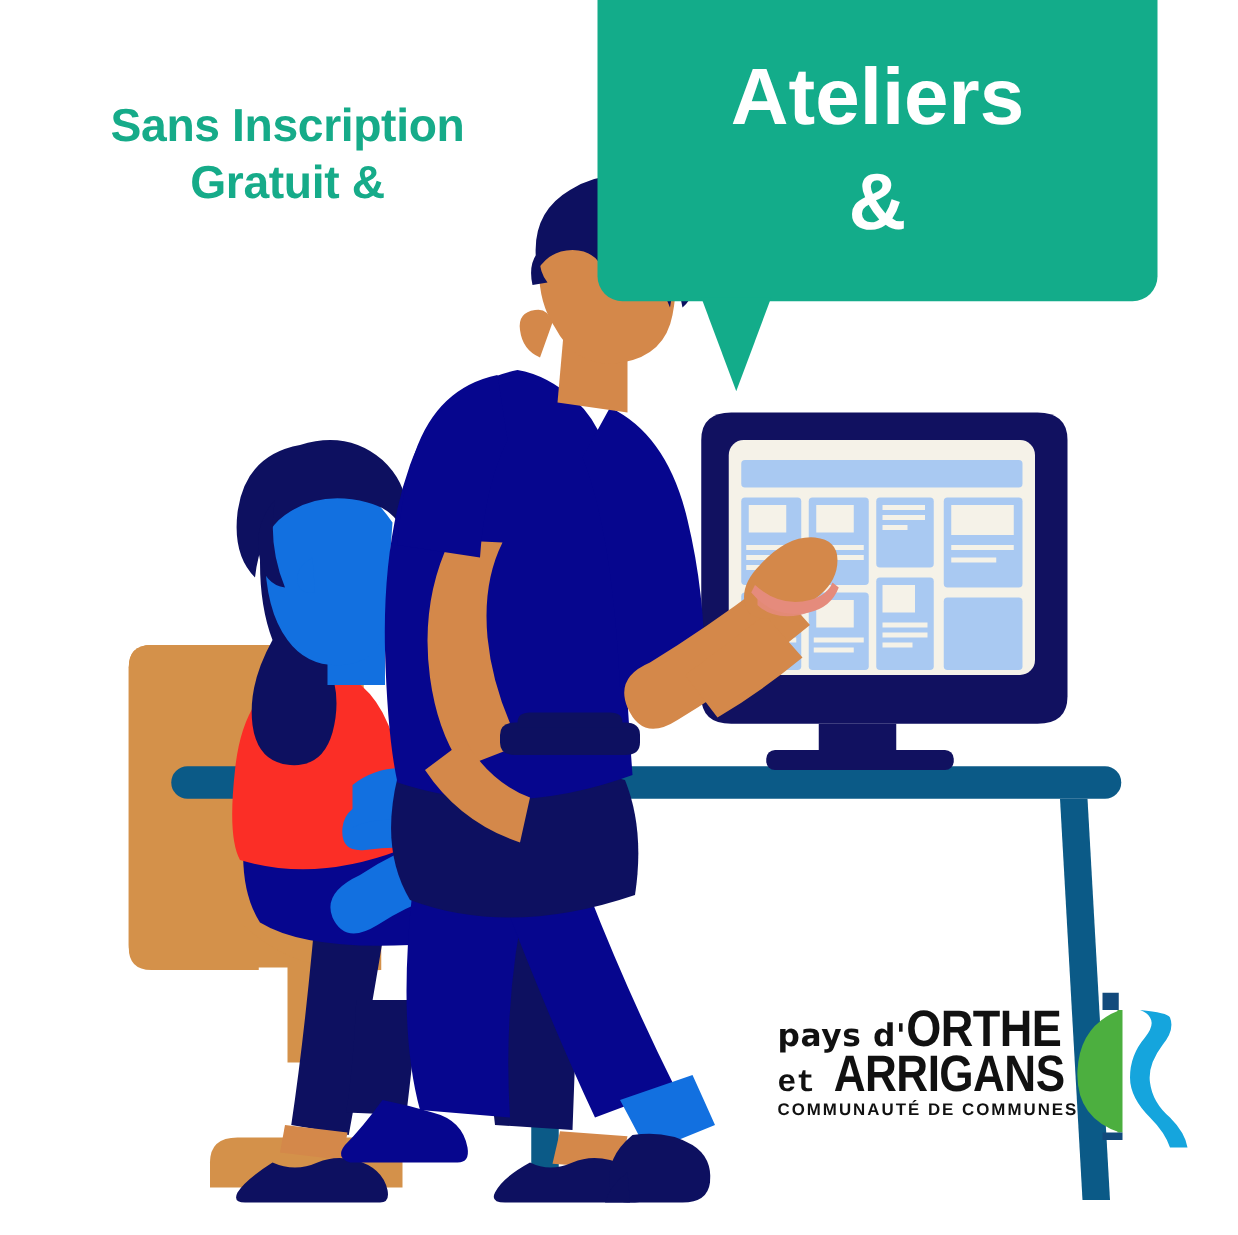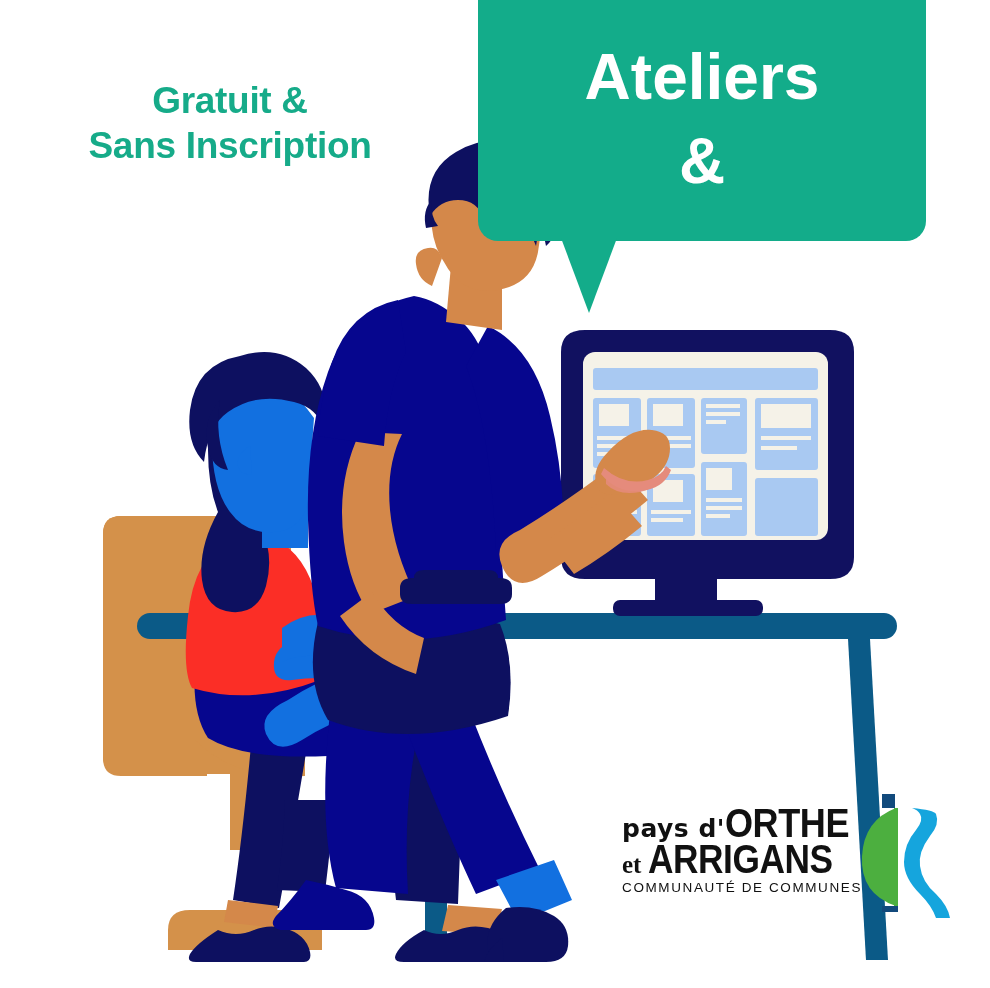--- a/index.html
+++ b/index.html
@@ -78,33 +78,33 @@
     letter-spacing:-0.5px;
     font-family:"Liberation Sans Narrow","Liberation Sans", sans-serif;
     transform:scaleX(.88); display:inline-block; transform-origin:left center;
   }
   .lg-row2{
     position:absolute; left:0; top:40px; width:240px;
     text-align:right; white-space:nowrap;
   }
   .lg-et{
     font-size:25px; font-weight:bold; color:#111;
-    font-family:Liberation Serif, serif;
+    font-family:Liberation Mono, monospace;
     text-align:center;
   }
   .lg-arrigans{
     font-size:41px; font-weight:bold; color:#111;
     letter-spacing:-0.5px;
     font-family:"Liberation Sans Narrow","Liberation Sans", sans-serif;
     transform:scaleX(.86); display:inline-block; transform-origin:left center;
   }
   .lg-row3{
     position:absolute; left:0; top:84px; width:240px;
     text-align:right; white-space:nowrap;
-    font-size:13.5px; font-weight:normal; color:#111;
+    font-size:13.5px; font-weight:bold; color:#111;
     letter-spacing:1.6px;
     font-family:"Liberation Sans", sans-serif;
   }
   #logo-mark{position:absolute;left:238px;top:-2px;width:105px;height:125px;}
 </style>
 </head>
 <body>
 
 <div id="poster">
 
@@ -246,22 +246,22 @@
       <path d="M426 228 q-4 -18 6 -28 q-2 16 6 26 z" fill="#0d1060"></path>
       <path d="M500 200 q22 -2 32 14 q8 14 4 32 q-10 -28 -36 -34 z" fill="#0d1060"></path>
 
       <path d="M400 588 q0 -10 12 -10 h88 q12 0 12 10 v6 q0 10 -12 10 h-88 q-12 0 -12 -10 z" fill="#0d1060"></path>
       <path d="M414 578 q0 -8 10 -8 h64 q10 0 10 8 v4 h-84 z" fill="#0d1060"></path>
     </g>
 
   </svg>
 
   <div id="headline">
+    <span class="l">Sans Inscription</span>
     <span class="l">Gratuit &amp;</span>
-    <span class="l">Sans Inscription</span>
   </div>
 
   <div id="bubble">
     <span class="bl">Ateliers</span>
     <span class="bl">&amp;</span>
   </div>
   <div id="bubble-tail"></div>
 
   <div id="logo">
     <div id="logo-text">

